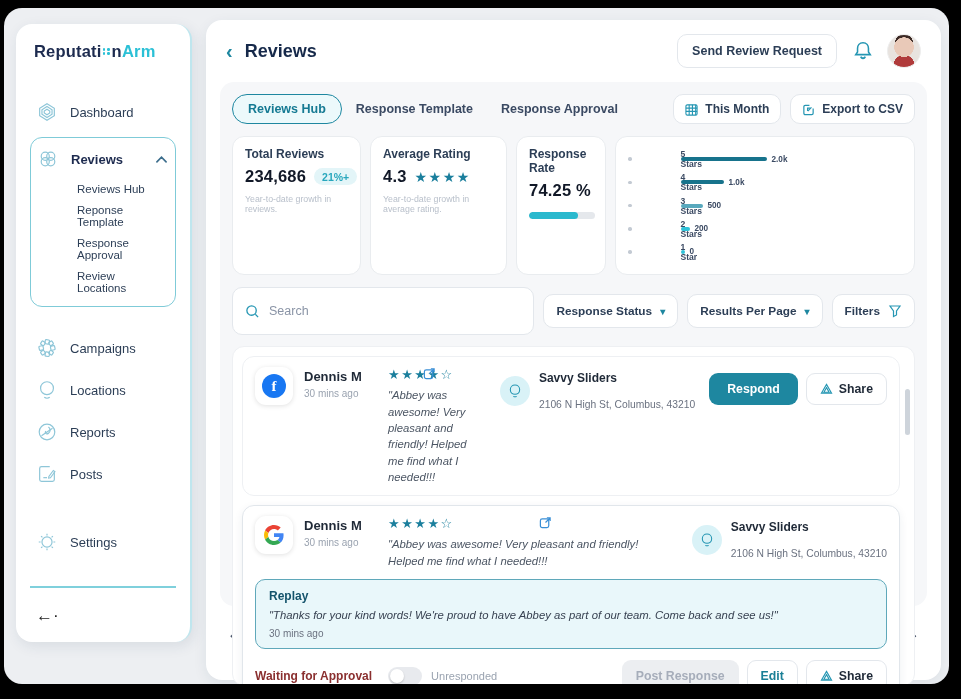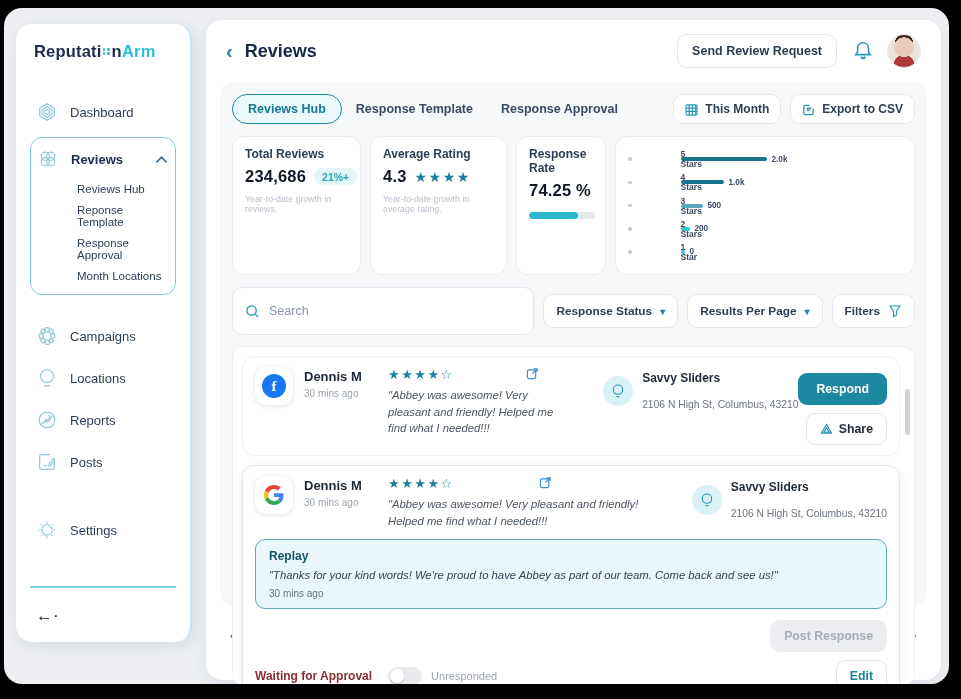--- a/index.html
+++ b/index.html
@@ -87,21 +87,21 @@
   .rname { font-size:13px; font-weight:800; color:#1f2937; }
   .rtime { font-size:10px; color:#9aa3b0; margin-top:4px; }
   .revmid { flex:1; position:relative; padding-right:30px; }
   .rstars { font-size:13px; }
   .rtext { font-size:11.3px; font-style:italic; color:#4b5563; margin-top:5px; line-height:1.45; max-width:300px; }
   .extlink { position:absolute; right:64px; top:0; cursor:pointer; }
   .locblock { display:flex; align-items:center; gap:9px; flex:none; padding-top:4px; }
   .locicon { width:30px; height:30px; border-radius:50%; background:#d9f2f7; display:flex; align-items:center; justify-content:center; flex:none; }
   .locname { font-size:12px; font-weight:700; color:#1f2937; }
   .locaddr { font-size:10.3px; color:#6b7280; margin-top:14px; }
-  .actions { display:flex; align-items:flex-end; gap:8px; padding-top:6px;flex-direction:column; }
+  .actions { display:flex; align-items:flex-end; gap:8px; margin-left:14px; padding-top:6px; }
   .btn-respond { background:#1e87a0; color:#fff; font-size:12.3px; font-weight:700; border:none; border-radius:9px; padding:9px 18px; cursor:pointer; }
   .btn-outline { display:flex; align-items:center; gap:6px; background:#fff; border:1px solid #e3e7ec; border-radius:9px; padding:8px 13px; font-size:12.3px; font-weight:700; color:#1f2937; cursor:pointer; }
   .btn-outline.teal { color:#1a7f96; }
   .btn-disabled { background:#eceef1; border:none; border-radius:9px; padding:9px 14px; font-size:12.3px; font-weight:700; color:#a6adba; cursor:default; }
   .replybox { background:#e9f7fa; border:1px solid #5fa8ba; border-radius:10px; padding:9px 13px; margin-top:10px; }
   .replytitle { font-size:12px; font-weight:800; color:#14536b; }
   .replytext { font-size:11.3px; font-style:italic; color:#374151; margin-top:6px; }
   .replytime { font-size:10px; color:#6b7280; margin-top:7px; }
   .statusrow { display:flex; align-items:center; margin-top:11px; }
   .status-red { font-size:12px; font-weight:800; color:#8a2f2f; }
@@ -161,21 +161,21 @@
           <span>
             <svg width="11" height="7" viewBox="0 0 12 7" fill="none" stroke="#3b6d8c" stroke-width="1.8" stroke-linecap="round">
                 <path d="M1 6 L6 1 L11 6"></path>
               </svg>
           </span>
         </div>
         <div class="subitems">
           <div>Reviews Hub</div>
           <div>Reponse Template</div>
           <div>Response Approval</div>
-          <div>Month Locations</div>
+          <div>Review Locations</div>
         </div>
       </div>
 
       <div class="spacer1"></div>
       <div class="nav-item">
         <span class="nicon">
           <svg width="22" height="22" viewBox="0 0 24 24" fill="none" stroke="#8ec6d8" stroke-width="1.3">
             <rect x="10" y="3" width="4.6" height="4.6" rx="1" transform="rotate(10 12 5)"></rect>
               <rect x="10" y="16.4" width="4.6" height="4.6" rx="1" transform="rotate(10 12 19)"></rect>
               <rect x="3.4" y="9.7" width="4.6" height="4.6" rx="1" transform="rotate(-12 6 12)"></rect>

